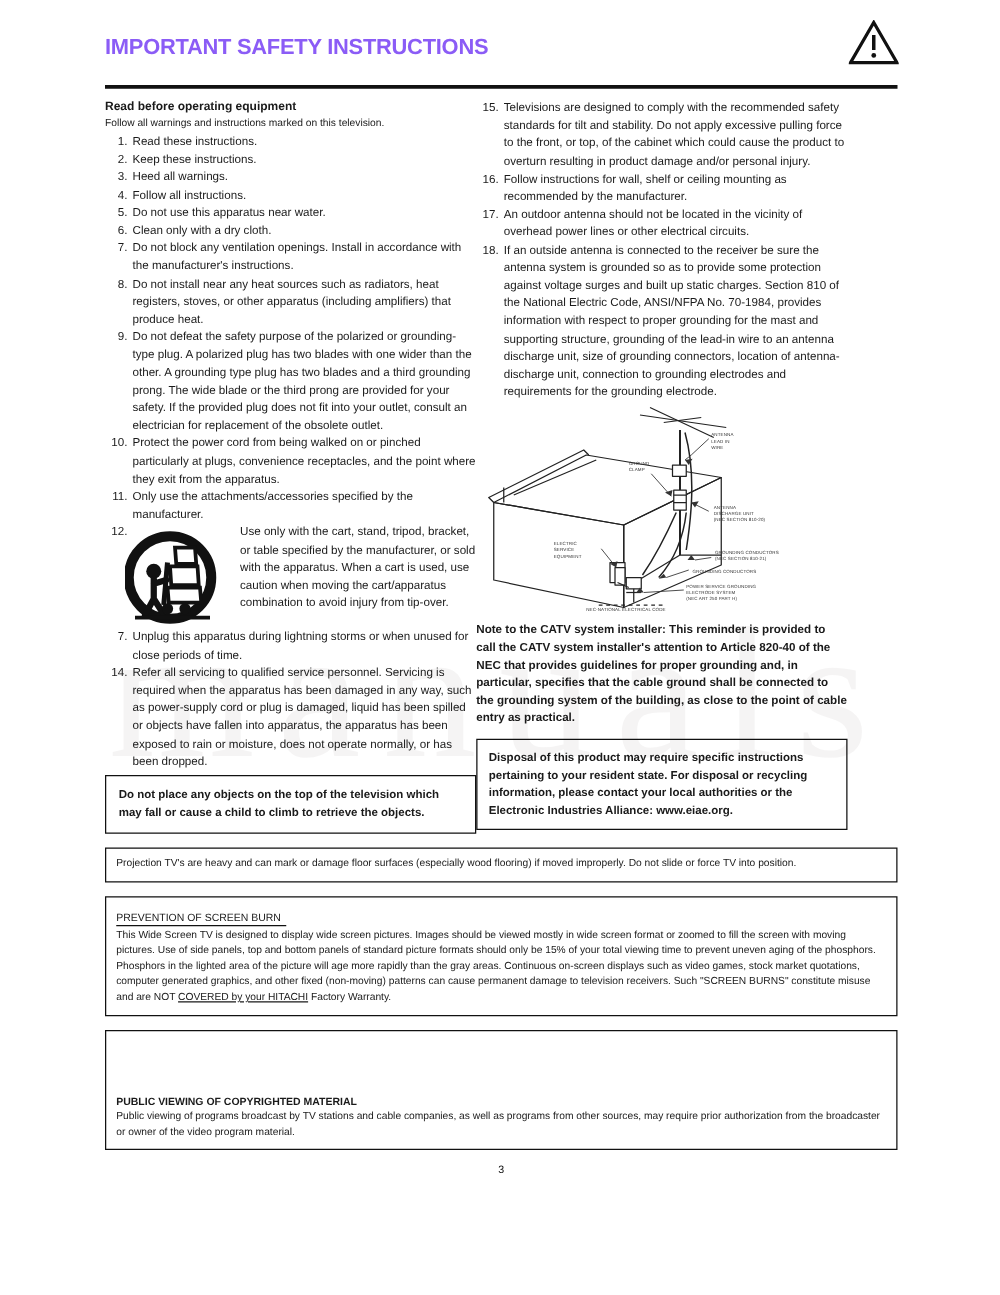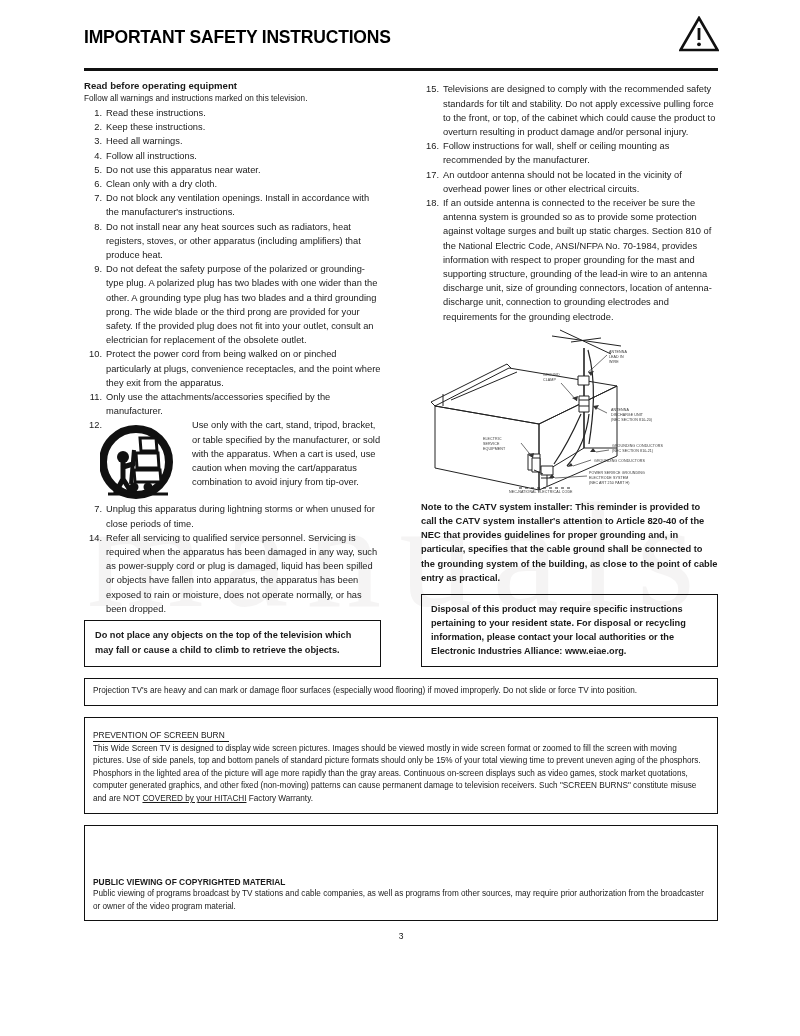--- a/index.html
+++ b/index.html
@@ -51,41 +51,39 @@
     position: relative;
     height: 40px;
   }
   .doc-title {
     font-size: 17.5px;
     font-weight: bold;
     letter-spacing: -0.2px;
     margin: 0;
     padding: 0;
     line-height: 22px;
-    color: #000000;
+    color: #8b5cf6;
   }
   .warn-triangle {
     position: absolute;
     right: -1px;
     top: -10px;
     width: 40px;
     height: 36px;
   }
   .title-rule {
     border: 0;
     border-top: 3px solid #111;
     margin: 2px 0 0 0;
     width: 634px;
   }
   
   .columns {
     display: flex;
-    gap: 40px;
     margin-top: 8px;
-    align-items: flex-end;
   }
   .col {
     width: 297px;
     position: relative;
   }
   .col-left { }
   .col-right { }
   .lead-head {
     font-size: 9.6px;
     font-weight: bold;

